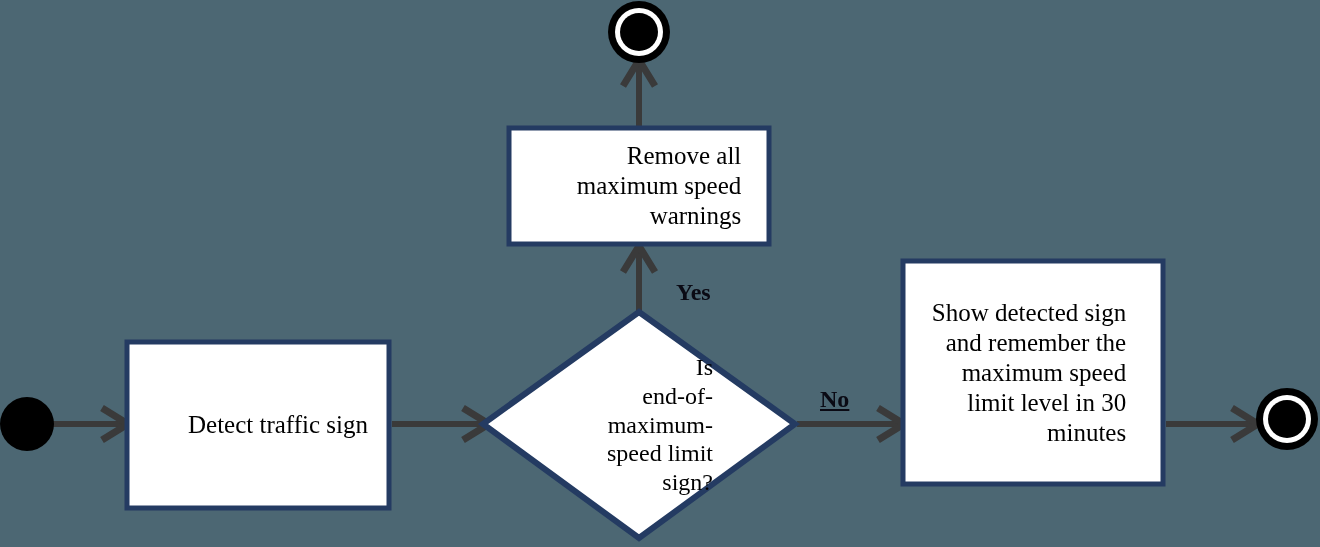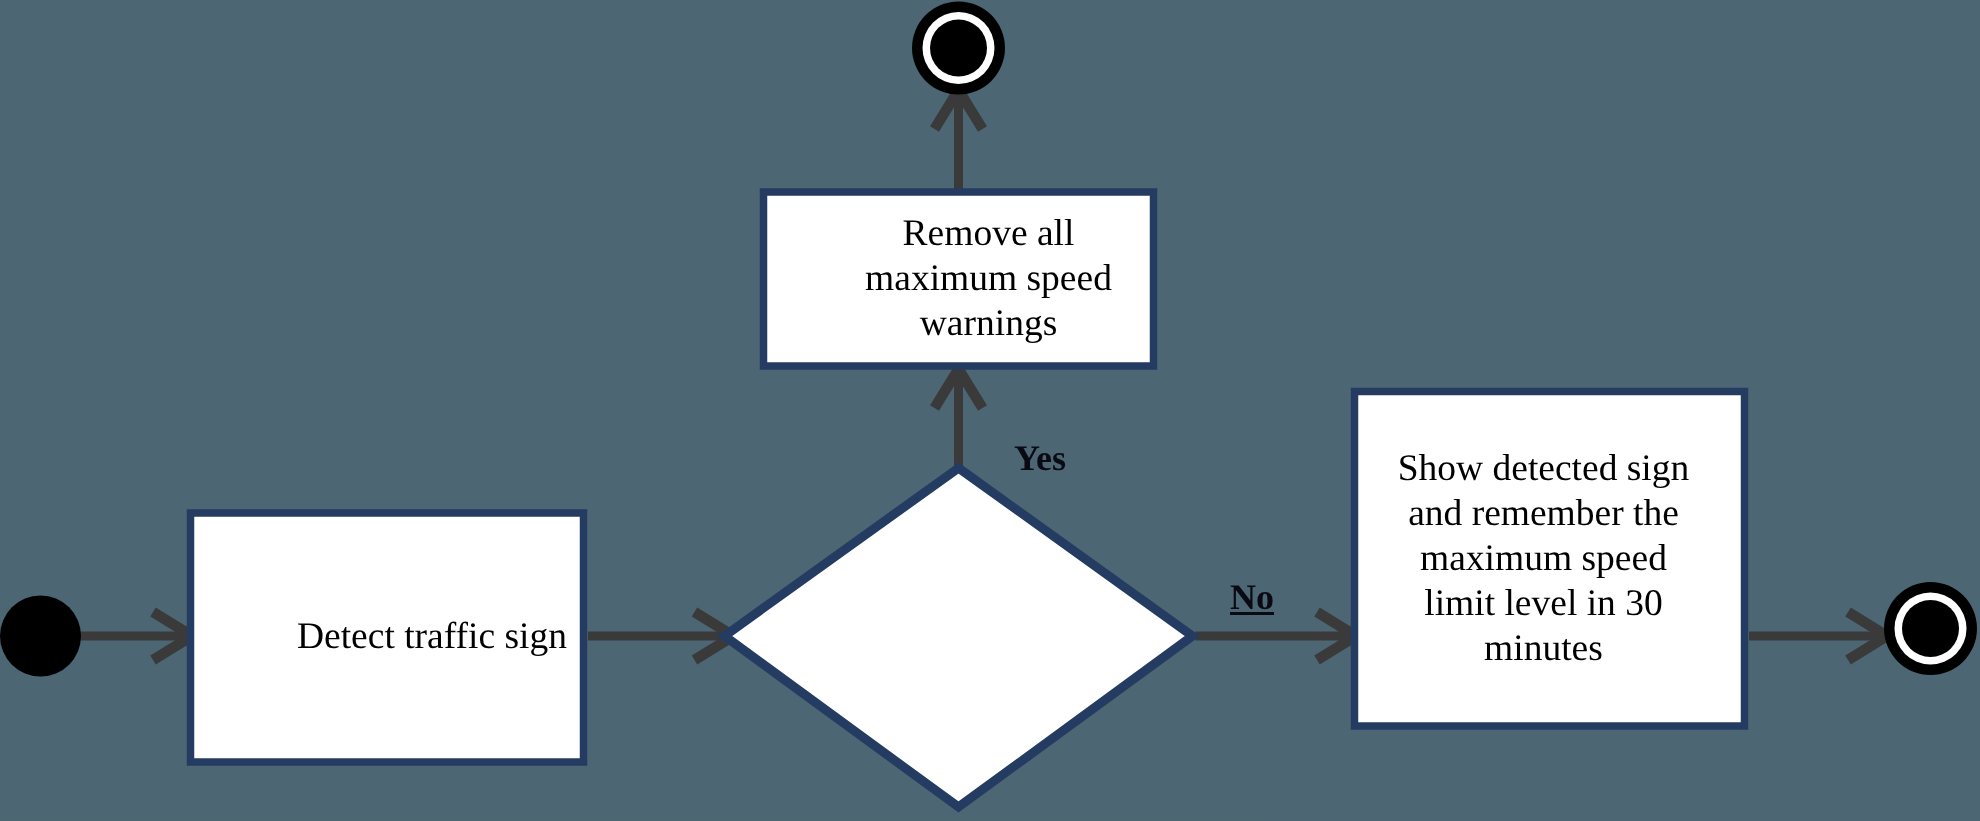--- a/index.html
+++ b/index.html
@@ -21,21 +21,21 @@
     left: 0;
     width: 1320px;
     height: 547px;
     display: block;
   }
   .node-text {
     position: absolute;
     display: flex;
     align-items: center;
     justify-content: center;
-    text-align: center;
+    text-align: right;
     color: #000000;
     font-family: "Liberation Serif", "DejaVu Serif", serif;
     font-size: 25px;
     line-height: 1.2;
     pointer-events: none;
     white-space: pre-line;
     padding-left: 20px;
   }
   .edge-label {
     position: absolute;
@@ -107,30 +107,35 @@
 
       <g>
         <circle cx="1287" cy="419" r="31" fill="#000000"></circle>
         <circle cx="1287" cy="419" r="24" fill="#ffffff"></circle>
         <circle cx="1287" cy="419" r="19" fill="#000000"></circle>
       </g>
 
     </g>
   </svg>
 
-  <div class="node-text" style="left:139px; top:344px; width:258px; height:162px;">Detect traffic sign</div>
+  <div class="node-text" style="left:129px; top:344px; width:258px; height:162px;">Detect traffic sign</div>
 
   <div class="node-text" style="left:511px; top:130px; width:256px; height:112px;">Remove all
 maximum speed
 warnings</div>
 
+  <div class="node-text" style="left:545px; top:330px; width:190px; height:190px; font-size:24px;">Is
+end-of-
+maximum-
+speed limit
+sign?</div>
 
   <div class="node-text" style="left:905px; top:263px; width:208px; height:219px;">Show detected sign
 and remember the
 maximum speed
 limit level in 30
 minutes</div>
 
-  <div class="edge-label" style="left:676px; top:294px;">Yes</div>
+  <div class="edge-label" style="left:676px; top:280px;">Yes</div>
 
   <div class="edge-label" style="left:820px; top:387px;text-decoration:underline;">No</div>
 
 </div>
 
 </body></html>

